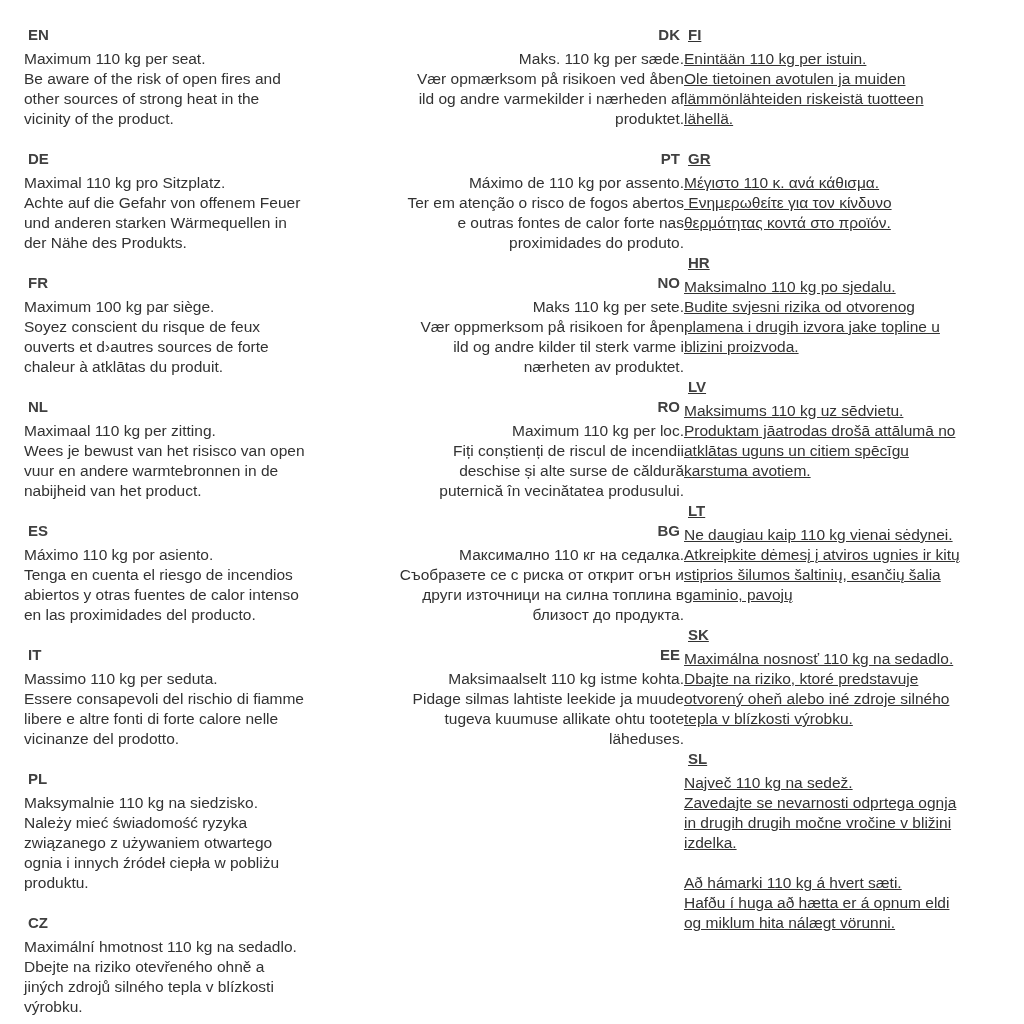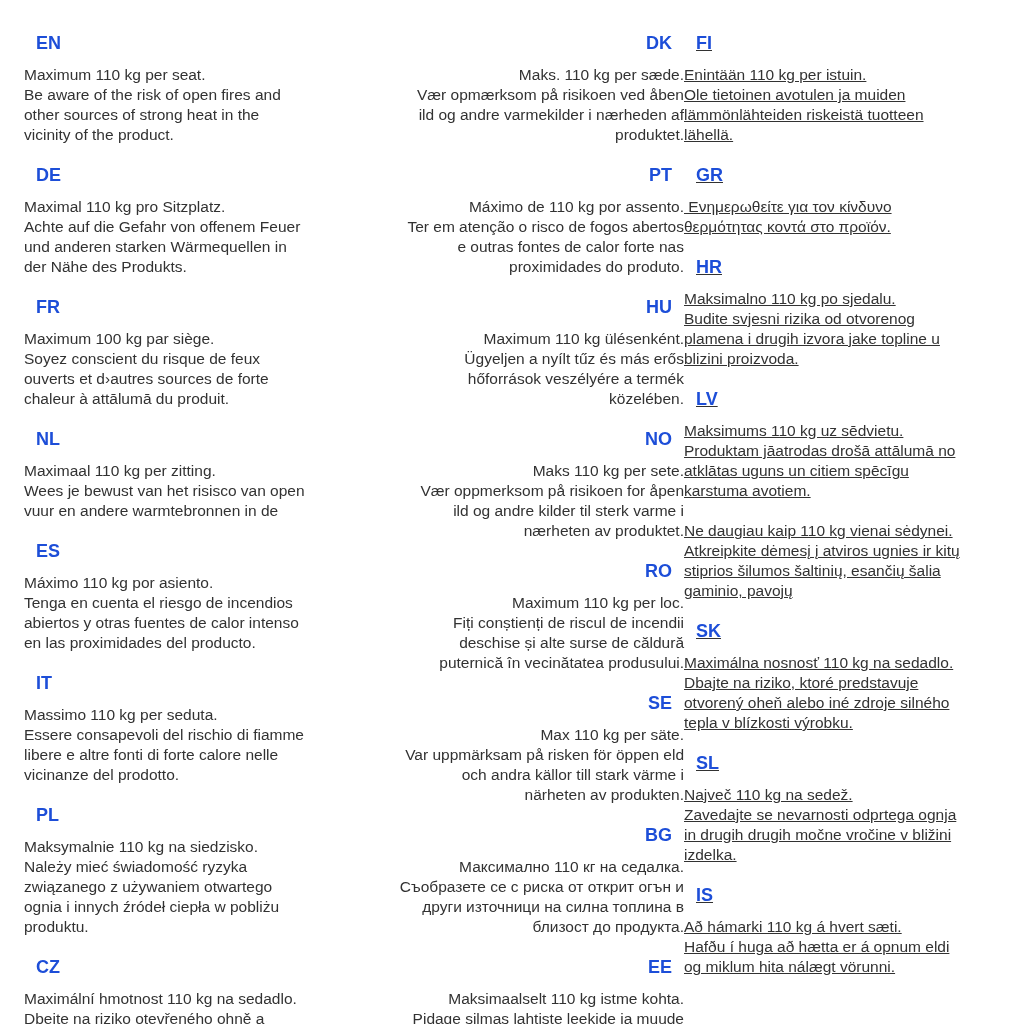--- a/index.html
+++ b/index.html
@@ -21,25 +21,25 @@
     padding: 21px 0 0 24px;
     display: flex;
     background: #ffffff;
   }
   .col { flex: 0 0 auto; }
   .col-1 { width: 327px; }
   .col-2 { width: 333px; text-align: right; }
   .col-3 { width: 340px; text-decoration: underline; }
   .block { margin: 0 0 20px 0; }
   .lang {
-    margin: 12px;
-    font-size: 18px;
+    margin: 4px;
+    font-size: 15px;
     line-height: 20px;
     font-weight: 700;
-    color: #1d4ed8;
+    color: #404040;
   }
   .line {
     font-size: 15.5px;
     line-height: 20px;
     white-space: pre;
     color: #323232;
   }
 </style>
 </head>
 <body>
@@ -58,27 +58,28 @@
         <div class="line">Maximal 110 kg pro Sitzplatz.</div>
         <div class="line">Achte auf die Gefahr von offenem Feuer</div>
         <div class="line">und anderen starken Wärmequellen in</div>
         <div class="line">der Nähe des Produkts.</div>
       </section>
       <section class="block">
         <h2 class="lang">FR</h2>
         <div class="line">Maximum 100 kg par siège.</div>
         <div class="line">Soyez conscient du risque de feux</div>
         <div class="line">ouverts et d›autres sources de forte</div>
-        <div class="line">chaleur à attālumā du produit.</div>
+        <div class="line">chaleur à atklātas du produit.</div>
       </section>
       <section class="block">
         <h2 class="lang">NL</h2>
         <div class="line">Maximaal 110 kg per zitting.</div>
         <div class="line">Wees je bewust van het risisco van open</div>
         <div class="line">vuur en andere warmtebronnen in de</div>
+        <div class="line">nabijheid van het product.</div>
       </section>
       <section class="block">
         <h2 class="lang">ES</h2>
         <div class="line">Máximo 110 kg por asiento.</div>
         <div class="line">Tenga en cuenta el riesgo de incendios</div>
         <div class="line">abiertos y otras fuentes de calor intenso</div>
         <div class="line">en las proximidades del producto.</div>
       </section>
       <section class="block">
         <h2 class="lang">IT</h2>
@@ -112,48 +113,34 @@
         <div class="line">produktet.</div>
       </section>
       <section class="block">
         <h2 class="lang">PT</h2>
         <div class="line">Máximo de 110 kg por assento.</div>
         <div class="line">Ter em atenção o risco de fogos abertos</div>
         <div class="line">e outras fontes de calor forte nas</div>
         <div class="line">proximidades do produto.</div>
       </section>
       <section class="block">
-        <h2 class="lang">HU</h2>
-        <div class="line">Maximum 110 kg ülésenként.</div>
-        <div class="line">Ügyeljen a nyílt tűz és más erős</div>
-        <div class="line">hőforrások veszélyére a termék</div>
-        <div class="line">közelében.</div>
-      </section>
-      <section class="block">
         <h2 class="lang">NO</h2>
         <div class="line">Maks 110 kg per sete.</div>
         <div class="line">Vær oppmerksom på risikoen for åpen</div>
         <div class="line">ild og andre kilder til sterk varme i</div>
         <div class="line">nærheten av produktet.</div>
       </section>
       <section class="block">
         <h2 class="lang">RO</h2>
         <div class="line">Maximum 110 kg per loc.</div>
         <div class="line">Fiți conștienți de riscul de incendii</div>
         <div class="line">deschise și alte surse de căldură</div>
         <div class="line">puternică în vecinătatea produsului.</div>
       </section>
       <section class="block">
-        <h2 class="lang">SE</h2>
-        <div class="line">Max 110 kg per säte.</div>
-        <div class="line">Var uppmärksam på risken för öppen eld</div>
-        <div class="line">och andra källor till stark värme i</div>
-        <div class="line">närheten av produkten.</div>
-      </section>
-      <section class="block">
         <h2 class="lang">BG</h2>
         <div class="line">Максимално 110 кг на седалка.</div>
         <div class="line">Съобразете се с риска от открит огън и</div>
         <div class="line">други източници на силна топлина в</div>
         <div class="line">близост до продукта.</div>
       </section>
       <section class="block">
         <h2 class="lang">EE</h2>
         <div class="line">Maksimaalselt 110 kg istme kohta.</div>
         <div class="line">Pidage silmas lahtiste leekide ja muude</div>
@@ -164,57 +151,58 @@
   <div class="col col-3">
       <section class="block">
         <h2 class="lang">FI</h2>
         <div class="line">Enintään 110 kg per istuin.</div>
         <div class="line">Ole tietoinen avotulen ja muiden</div>
         <div class="line">lämmönlähteiden riskeistä tuotteen</div>
         <div class="line">lähellä.</div>
       </section>
       <section class="block">
         <h2 class="lang">GR</h2>
+        <div class="line">Μέγιστο 110 κ. ανά κάθισμα.</div>
         <div class="line"> Ενημερωθείτε για τον κίνδυνο</div>
         <div class="line">θερμότητας κοντά στο προϊόν.</div>
       </section>
       <section class="block">
         <h2 class="lang">HR</h2>
         <div class="line">Maksimalno 110 kg po sjedalu.</div>
         <div class="line">Budite svjesni rizika od otvorenog</div>
         <div class="line">plamena i drugih izvora jake topline u</div>
         <div class="line">blizini proizvoda.</div>
       </section>
       <section class="block">
         <h2 class="lang">LV</h2>
         <div class="line">Maksimums 110 kg uz sēdvietu.</div>
         <div class="line">Produktam jāatrodas drošā attālumā no</div>
         <div class="line">atklātas uguns un citiem spēcīgu</div>
         <div class="line">karstuma avotiem.</div>
       </section>
       <section class="block">
+        <h2 class="lang">LT</h2>
         <div class="line">Ne daugiau kaip 110 kg vienai sėdynei.</div>
         <div class="line">Atkreipkite dėmesį į atviros ugnies ir kitų</div>
         <div class="line">stiprios šilumos šaltinių, esančių šalia</div>
         <div class="line">gaminio, pavojų</div>
       </section>
       <section class="block">
         <h2 class="lang">SK</h2>
         <div class="line">Maximálna nosnosť 110 kg na sedadlo.</div>
         <div class="line">Dbajte na riziko, ktoré predstavuje</div>
         <div class="line">otvorený oheň alebo iné zdroje silného</div>
         <div class="line">tepla v blízkosti výrobku.</div>
       </section>
       <section class="block">
         <h2 class="lang">SL</h2>
         <div class="line">Največ 110 kg na sedež.</div>
         <div class="line">Zavedajte se nevarnosti odprtega ognja</div>
         <div class="line">in drugih drugih močne vročine v bližini</div>
         <div class="line">izdelka.</div>
       </section>
       <section class="block">
-        <h2 class="lang">IS</h2>
         <div class="line">Að hámarki 110 kg á hvert sæti.</div>
         <div class="line">Hafðu í huga að hætta er á opnum eldi</div>
         <div class="line">og miklum hita nálægt vörunni.</div>
       </section>
     </div>
 </div>
 
 </body></html>

